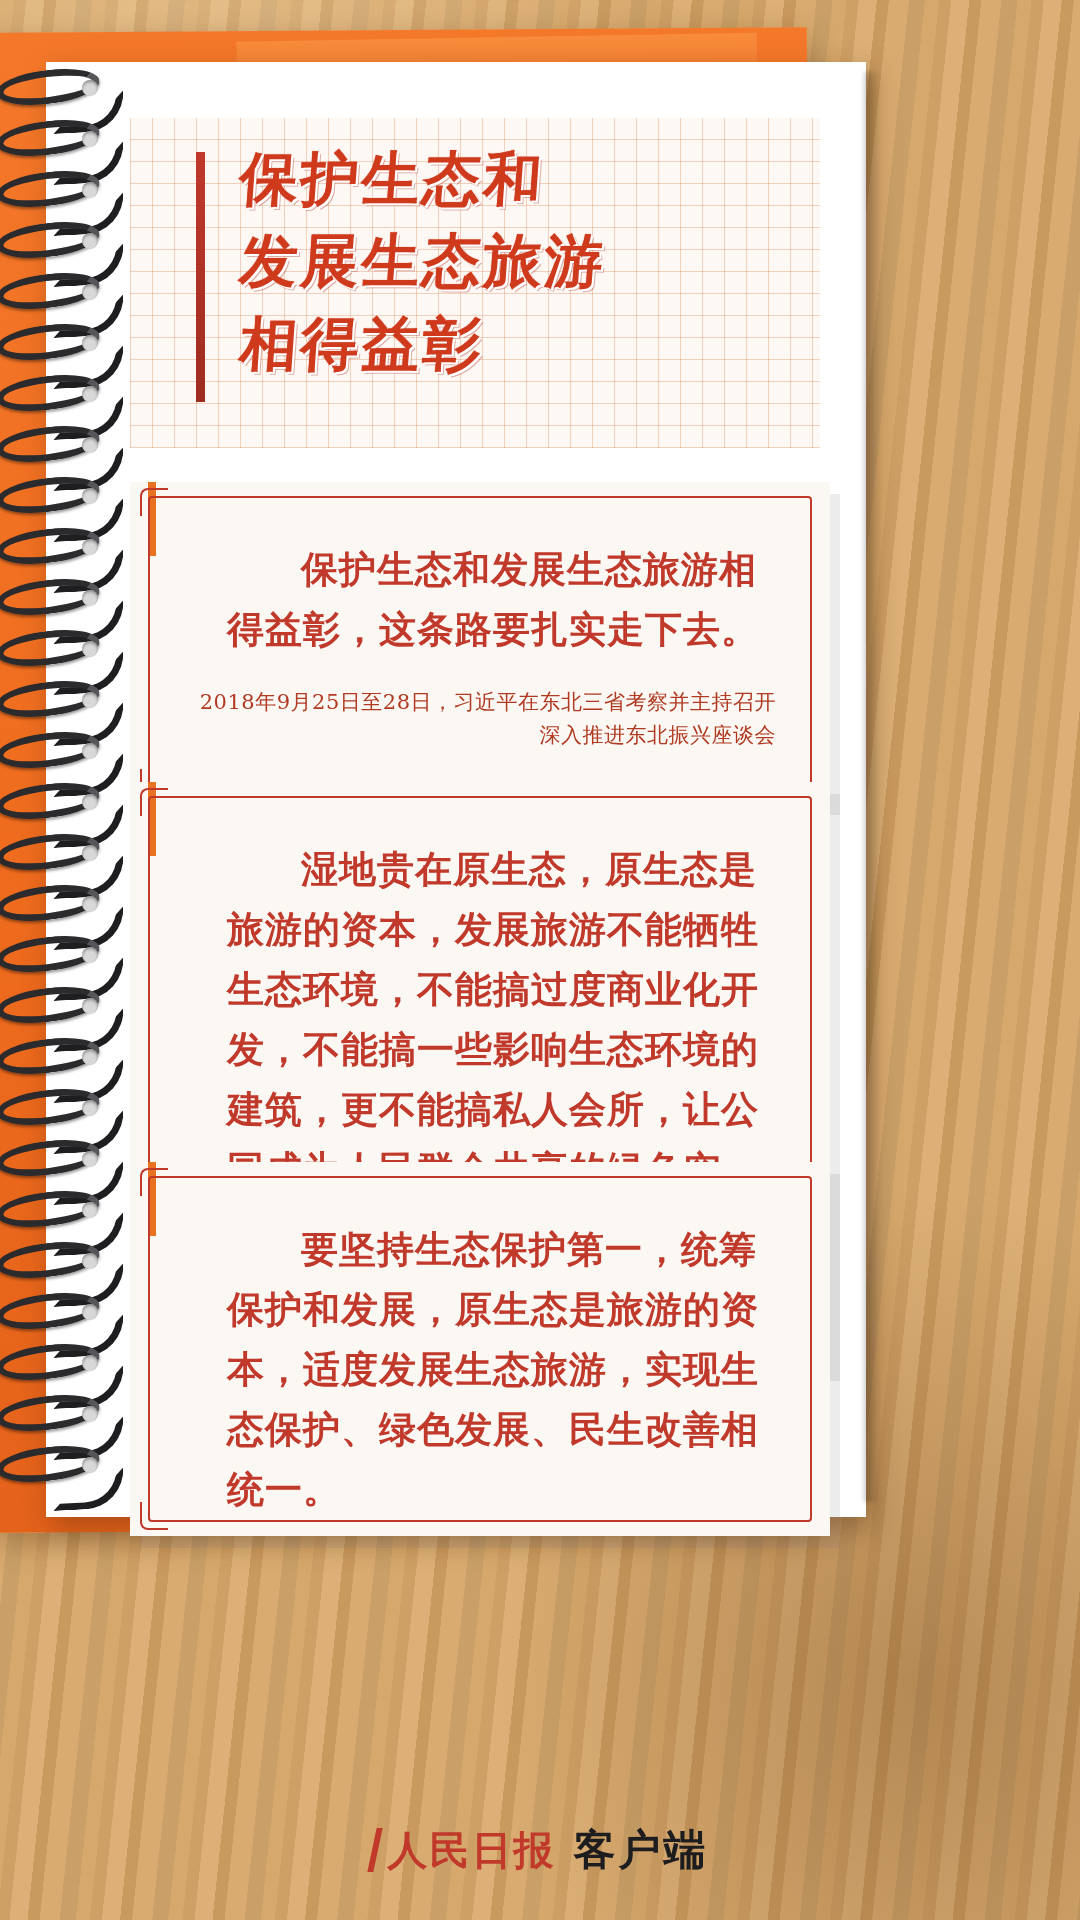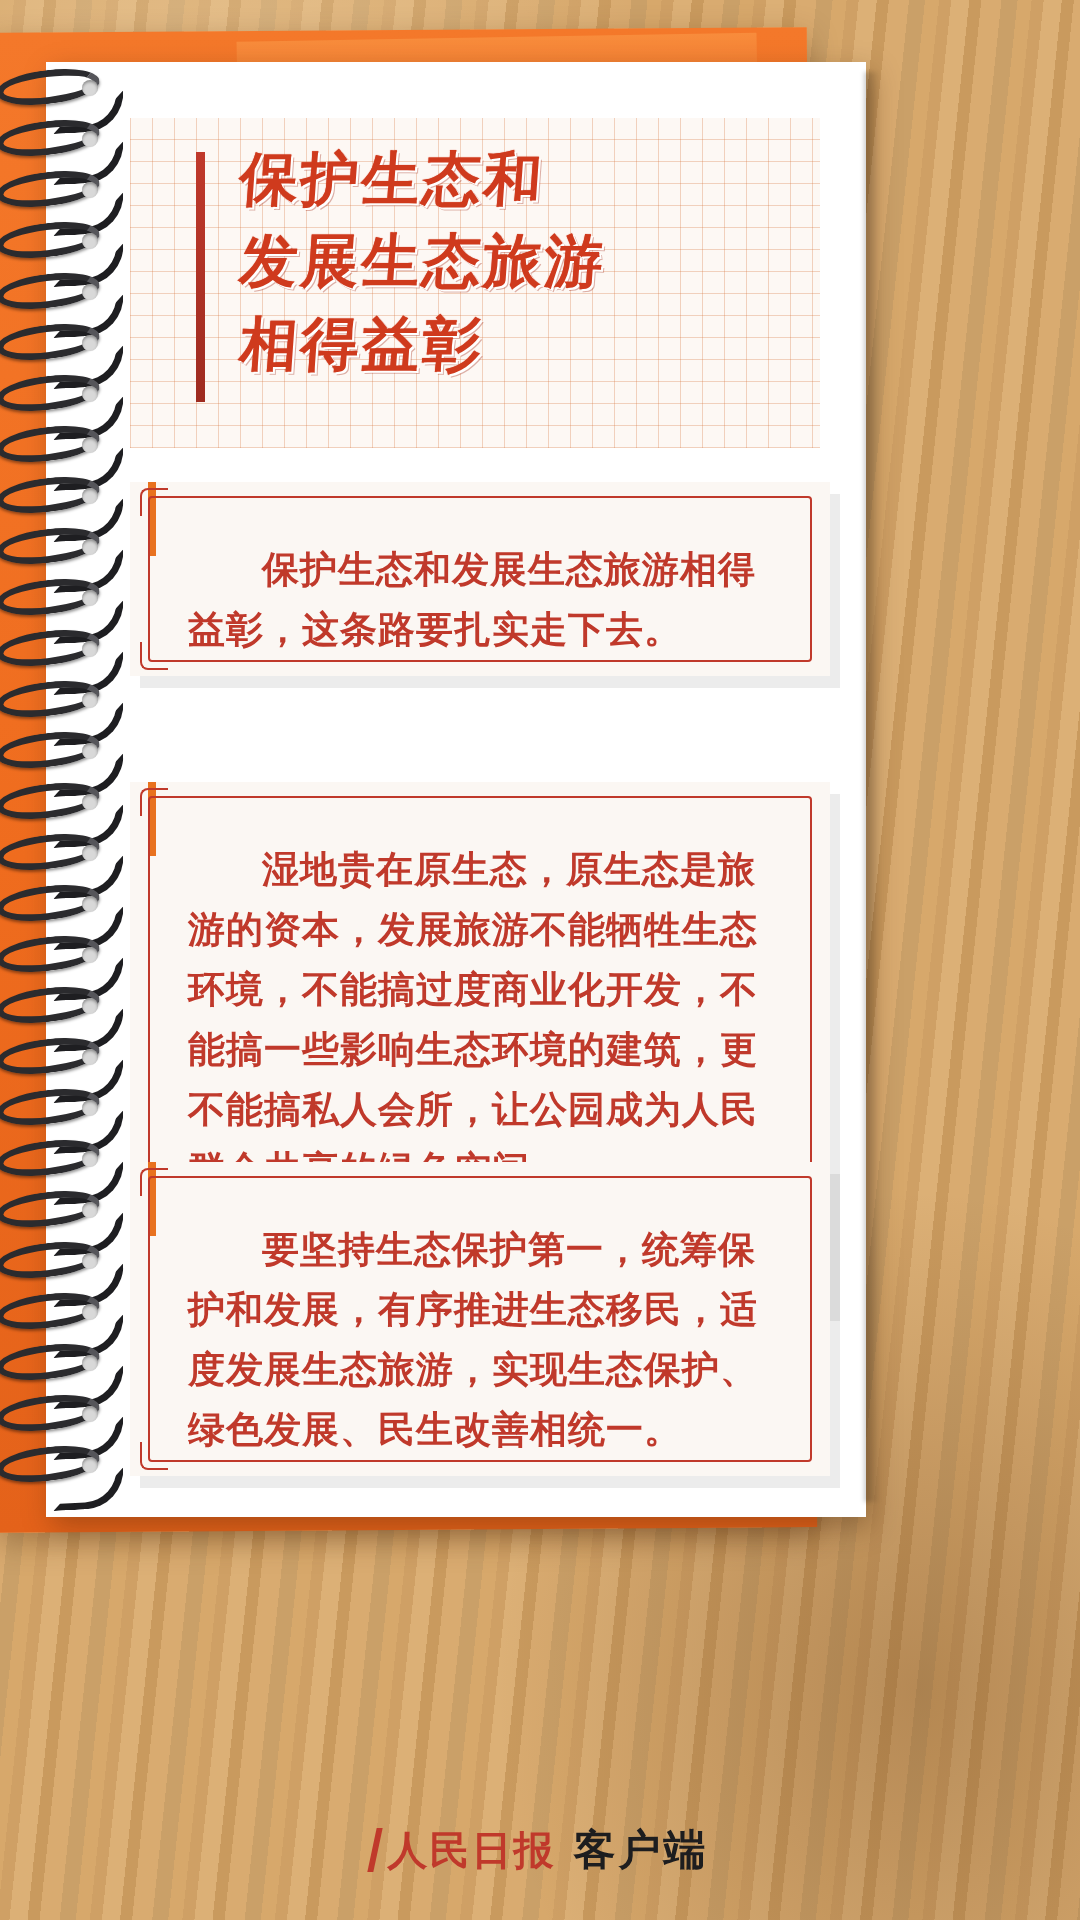--- a/index.html
+++ b/index.html
@@ -218,20 +218,21 @@
     padding: 58px 54px 16px 58px;
   }
   .quote-text {
     font-family: "DejaVu Serif", serif;
     font-weight: 700;
     font-size: 37px;
     line-height: 1.62;
     color: #c0392b;
     text-indent: 74px;
     letter-spacing: 1px;
+    margin-left: 39px;
   }
   .quote-source {
     margin-top: 26px;
     padding-bottom: 34px;
     text-align: right;
     font-family: "DejaVu Serif", serif;
     font-size: 21px;
     line-height: 1.6;
     color: #b03a22;
     letter-spacing: .5px;
@@ -294,39 +295,43 @@
       <div class="title-line">发展生态旅游</div>
       <div class="title-line">相得益彰</div>
     </div>
   </div>
 
   <div class="card" style="top:420px;">
     <div class="card-bar"></div>
     <div class="card-inner"></div>
     <div class="card-body">
       <div class="quote-text">保护生态和发展生态旅游相得益彰，这条路要扎实走下去。</div>
+      <div class="quote-source">
+        <div>2018年9月25日至28日，习近平在东北三省考察并主持召开</div>
+        <div>深入推进东北振兴座谈会</div>
+      </div>
     </div>
   </div>
 
   <div class="card" style="top:720px;">
     <div class="card-bar"></div>
     <div class="card-inner"></div>
     <div class="card-body">
       <div class="quote-text">湿地贵在原生态，原生态是旅游的资本，发展旅游不能牺牲生态环境，不能搞过度商业化开发，不能搞一些影响生态环境的建筑，更不能搞私人会所，让公园成为人民群众共享的绿色空间。</div>
       <div class="quote-source">
         <div>2020年3月29日至4月1日，习近平在浙江考察时强调</div>
       </div>
     </div>
   </div>
 
   <div class="card" style="top:1100px;">
     <div class="card-bar"></div>
     <div class="card-inner"></div>
     <div class="card-body">
-      <div class="quote-text">要坚持生态保护第一，统筹保护和发展，有序推进生态移民，适度发展生态旅游，实现生态保护、绿色发展、民生改善相统一。</div>
+      <div class="quote-text">要坚持生态保护第一，统筹保护和发展，原生态是旅游的资本，适度发展生态旅游，实现生态保护、绿色发展、民生改善相统一。</div>
     </div>
   </div>
 </div>
 
 <div class="spiral">
     <div class="ring" style="top: 0px;">
       <div class="wire"></div>
       <div class="hole" style="top: 14px;"></div>
     </div>
     <div class="ring" style="top: 51px;">

